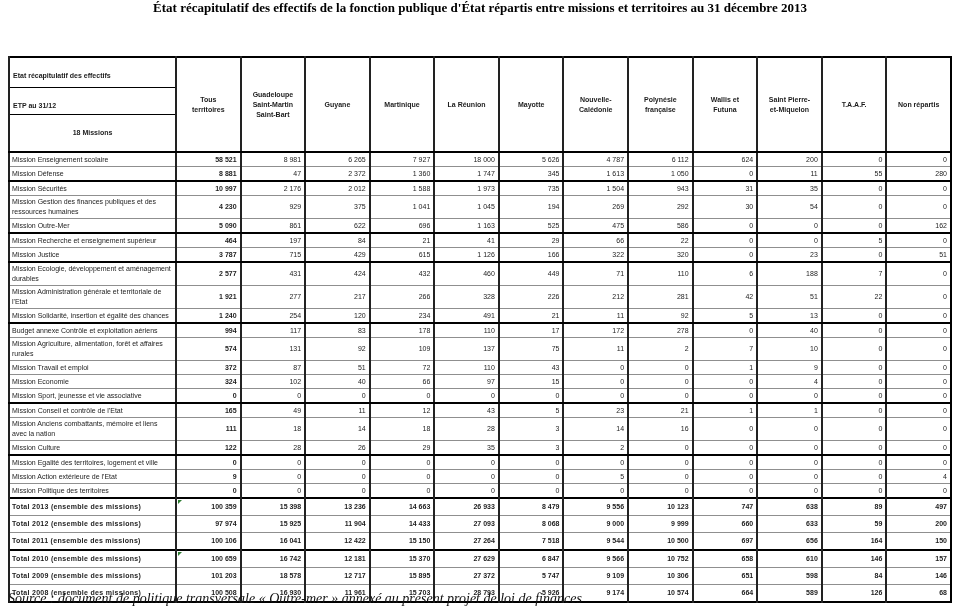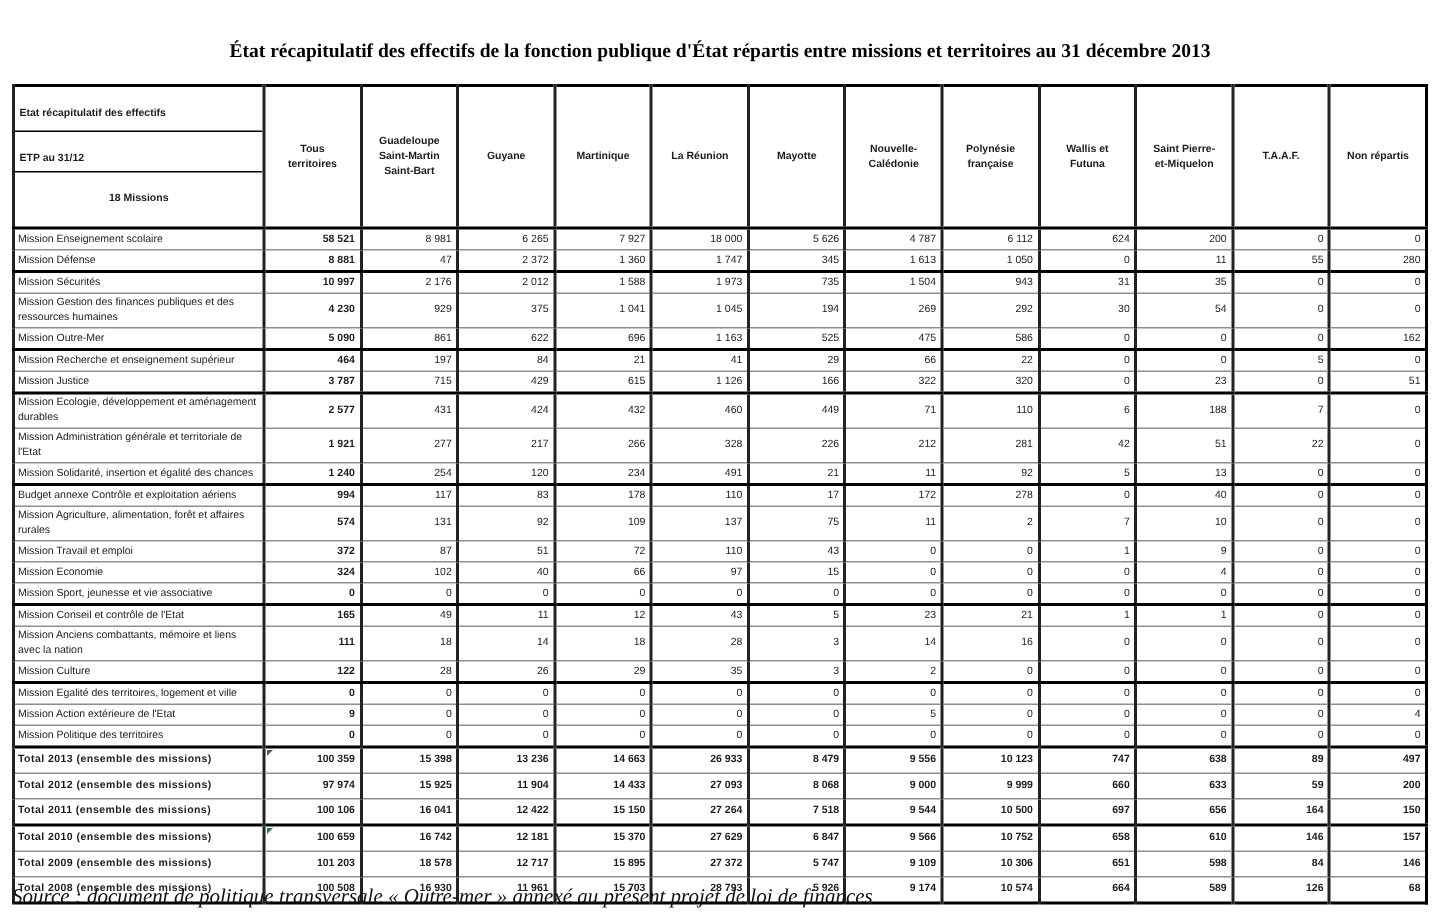--- a/index.html
+++ b/index.html
@@ -1,19 +1,19 @@
 <!DOCTYPE html>
 <html><head>
 <meta charset="utf-8">
 <style>
   html,body{margin:0;padding:0;background:#ffffff;}
   body{width:960px;height:612px;position:relative;font-family:"Liberation Sans",sans-serif;color:#1c1c1c;}
 
   .page-title{
-    position:absolute;top:26px;left:0;width:960px;text-align:center;
+    position:absolute;top:0;left:0;width:960px;text-align:center;
     font-family:"Liberation Serif",serif;font-weight:bold;font-size:13px;color:#000;
   }
 
   table.eff{
     position:absolute;left:8px;top:56px;width:944px;
     border-collapse:collapse;table-layout:fixed;
     border:2px solid #000;
     font-size:7px;
   }
   col.c-label{width:167px;}

